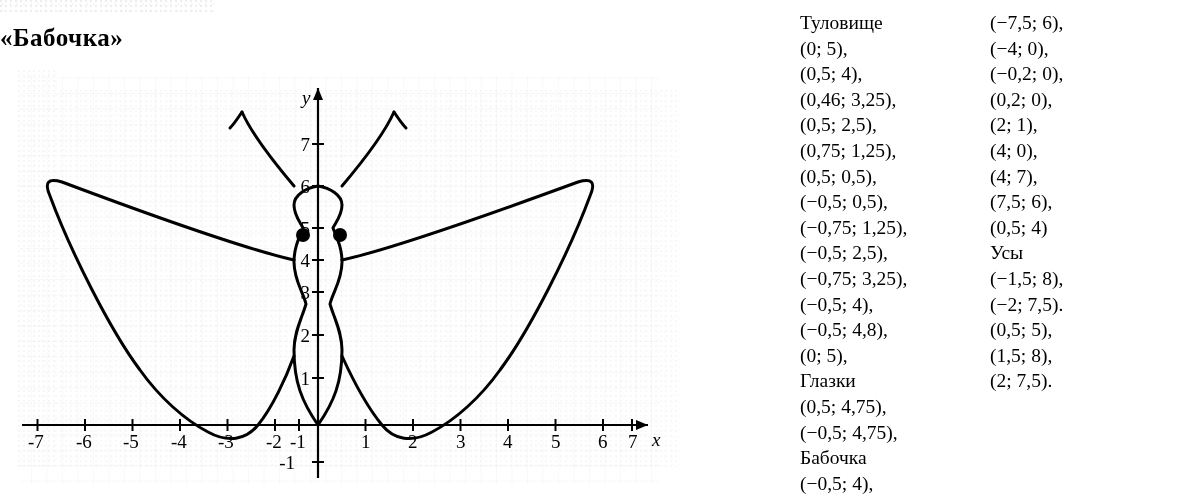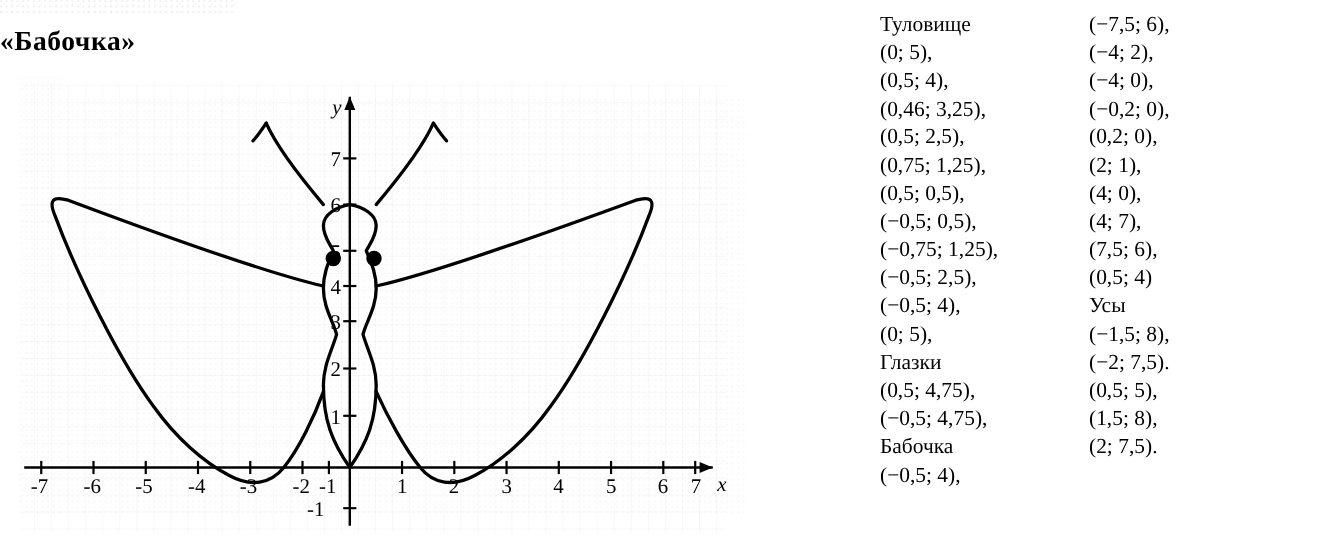--- a/index.html
+++ b/index.html
@@ -217,32 +217,33 @@
       <div class="line heading">Туловище</div>
       <div class="line">(0; 5),</div>
       <div class="line">(0,5; 4),</div>
       <div class="line">(0,46; 3,25),</div>
       <div class="line">(0,5; 2,5),</div>
       <div class="line">(0,75; 1,25),</div>
       <div class="line">(0,5; 0,5),</div>
       <div class="line">(−0,5; 0,5),</div>
       <div class="line">(−0,75; 1,25),</div>
       <div class="line">(−0,5; 2,5),</div>
+      <div class="line">(−0,75; 3,25),</div>
       <div class="line">(−0,5; 4),</div>
+      <div class="line">(−0,5; 4,8),</div>
       <div class="line">(0; 5),</div>
       <div class="line heading">Глазки</div>
       <div class="line">(0,5; 4,75),</div>
       <div class="line">(−0,5; 4,75),</div>
       <div class="line heading">Бабочка</div>
       <div class="line">(−0,5; 4),</div>
     </div>
 
     <div class="text-col">
       <div class="line">(−7,5; 6),</div>
-      <div class="line">(−4; 2),</div>
       <div class="line">(−4; 0),</div>
       <div class="line">(−0,2; 0),</div>
       <div class="line">(0,2; 0),</div>
       <div class="line">(2; 1),</div>
       <div class="line">(4; 0),</div>
       <div class="line">(4; 7),</div>
       <div class="line">(7,5; 6),</div>
       <div class="line">(0,5; 4)</div>
       <div class="line heading">Усы</div>
       <div class="line">(−1,5; 8),</div>

